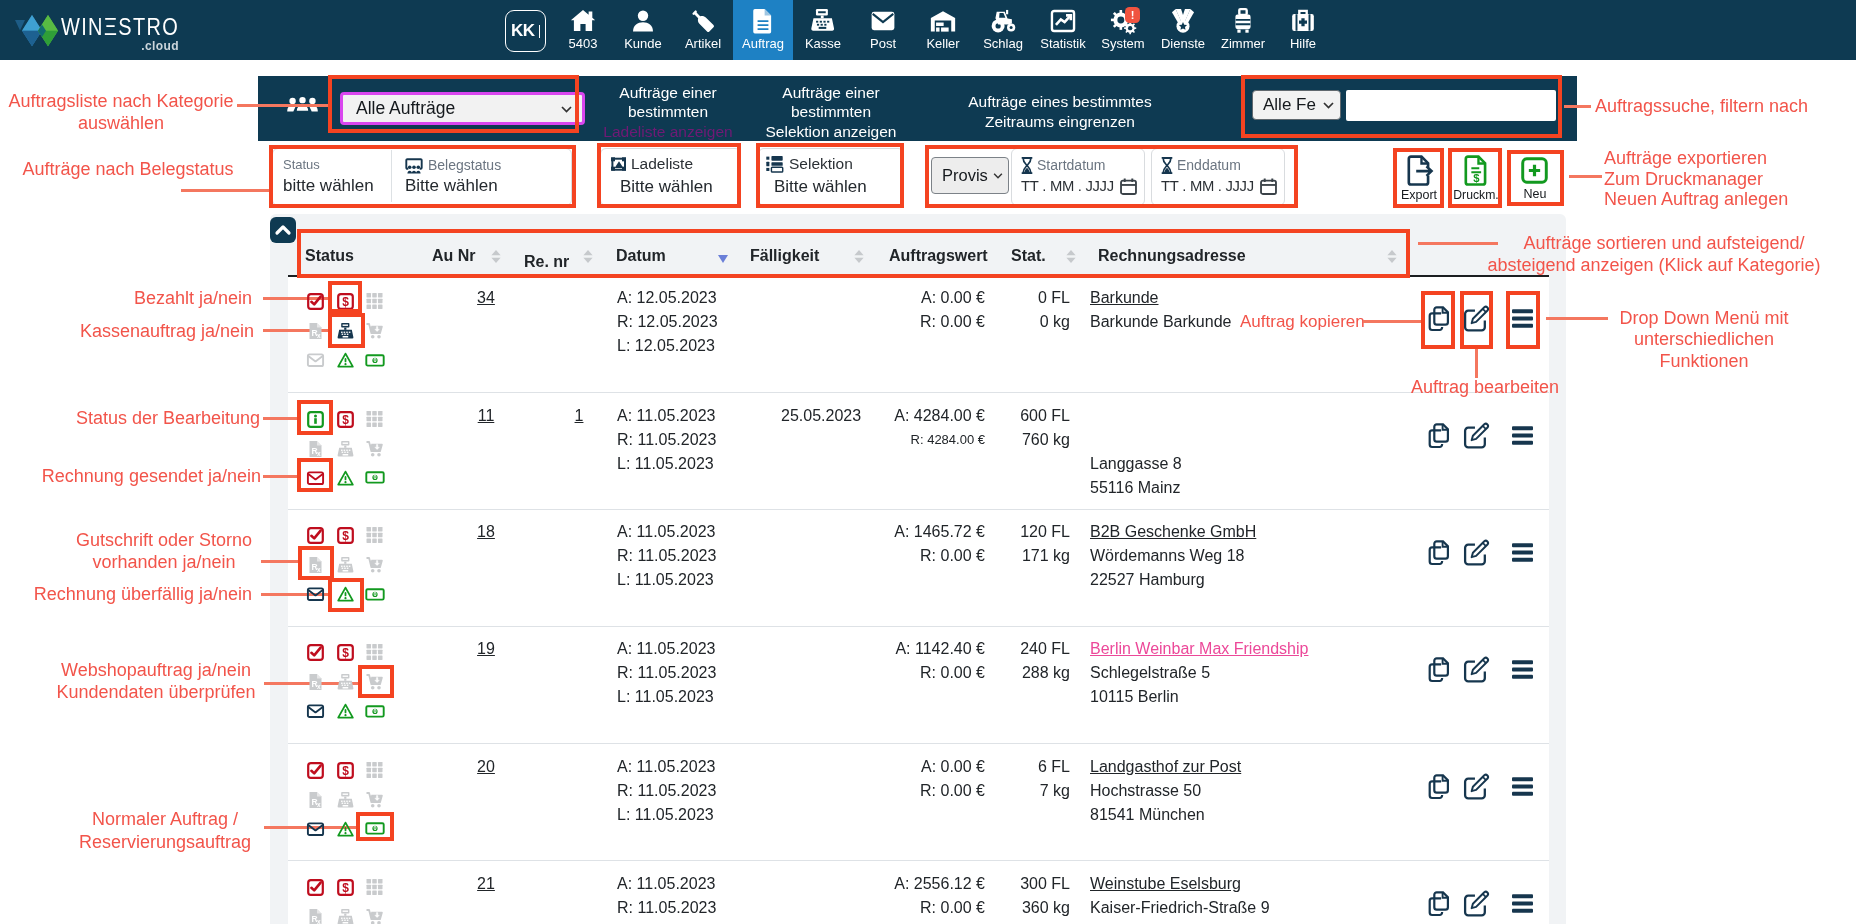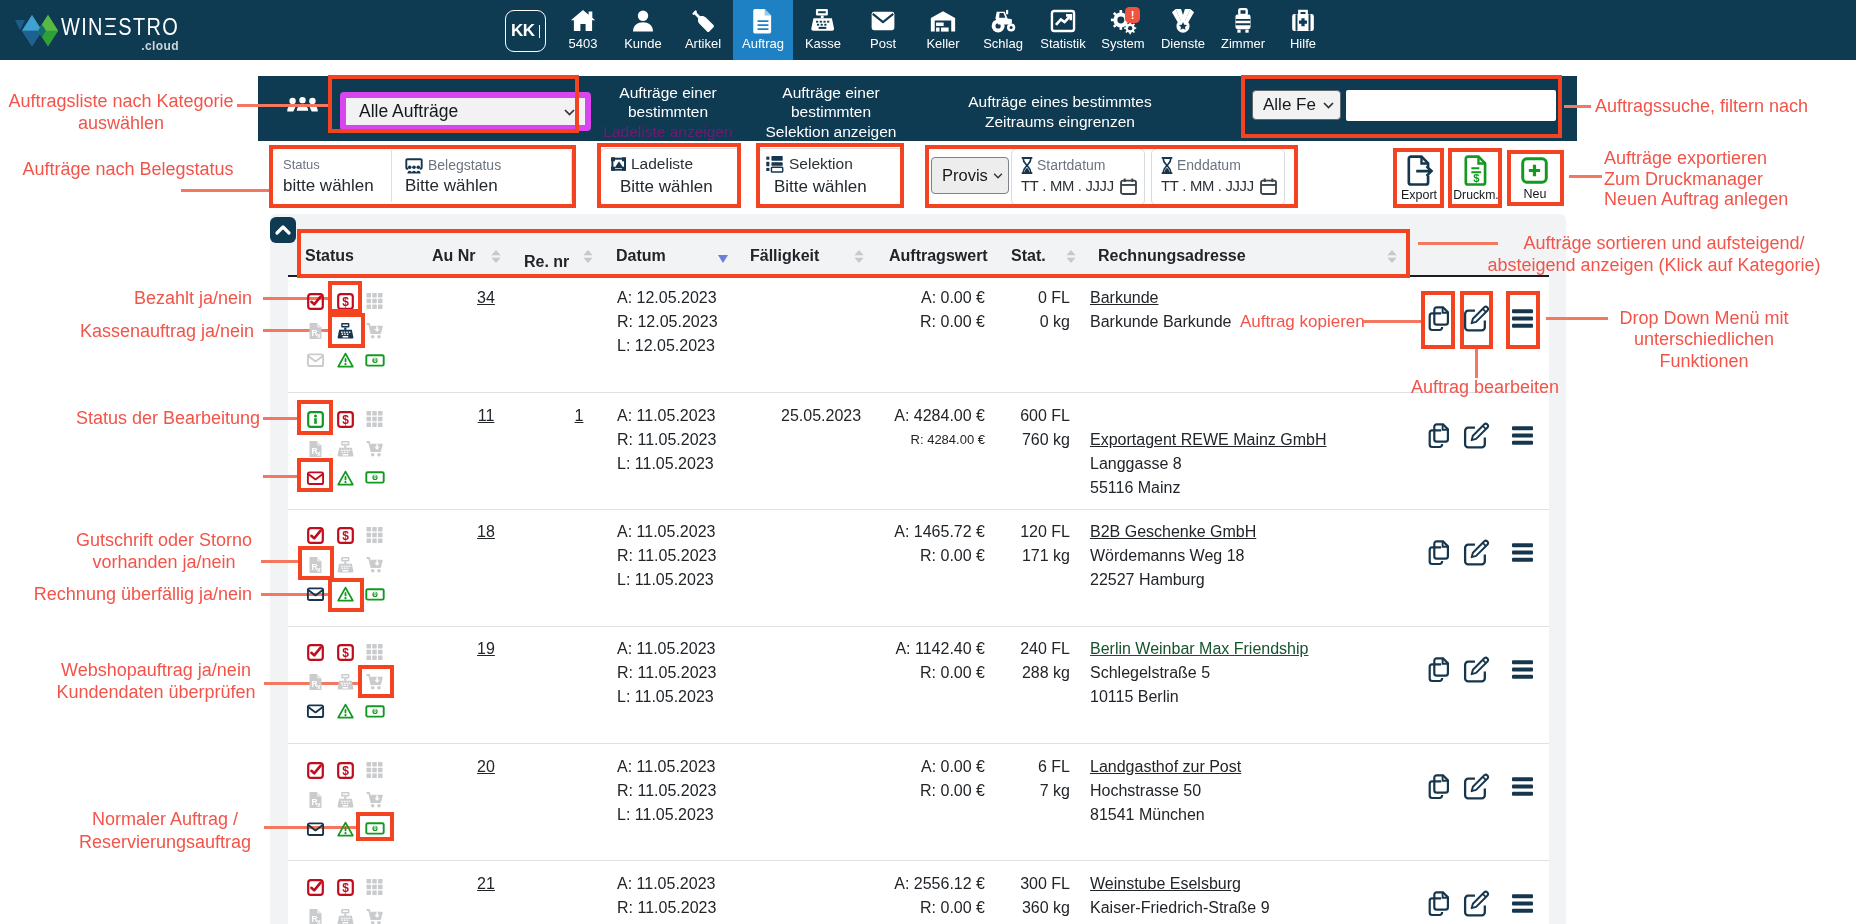--- a/index.html
+++ b/index.html
@@ -149,21 +149,21 @@
 <svg style="position:absolute;left:287px;top:95px;overflow:visible;overflow:visible;" width="31" height="17" viewBox="0 0 30 16.2">
       <g fill="#fff">
         <circle cx="5.4" cy="5.6" r="3.1"></circle>
         <circle cx="24.6" cy="5.6" r="3.1"></circle>
         <path d="M0.2 15.8 c0-4.2 2.4-6.2 5.2-6.2 c1.2 0 2.3 0.35 3.1 1.05 l-2.4 5.15 z"></path>
         <path d="M29.8 15.8 c0-4.2 -2.4-6.2 -5.2-6.2 c-1.2 0 -2.3 0.35 -3.1 1.05 l2.4 5.15 z"></path>
       </g>
       <circle cx="15" cy="4.9" r="3.9" fill="#fff" stroke="#0e3a52" stroke-width="1.6"></circle>
       <path d="M8.6 15.8 c0-4.6 2.9-6.8 6.4-6.8 s6.4 2.2 6.4 6.8 z" fill="#fff" stroke="#0e3a52" stroke-width="1.6"></path>
     </svg>
-<div style="position:absolute;left:340px;top:92px;width:226px;height:27px;background:#f2f2f2;border:6px solid #d946ef;border-radius:4px;font-size:17.5px;color:#15191d;line-height:27px;padding-left:13px;">Alle Aufträge<svg width="11" height="7" viewBox="0 0 11 7" style="position:absolute;right:10px;top:50%;margin-top:-3px;">
+<div style="position:absolute;left:340px;top:92px;width:226px;height:27px;background:#f2f2f2;border:3px solid #d946ef;border-radius:4px;font-size:17.5px;color:#15191d;line-height:27px;padding-left:13px;">Alle Aufträge<svg width="11" height="7" viewBox="0 0 11 7" style="position:absolute;right:10px;top:50%;margin-top:-3px;">
         <path d="M1 1 L5.5 5.6 L10 1" fill="none" stroke="#333" stroke-width="1.7"></path>
       </svg></div>
 <div style="position:absolute;top:76.5px;line-height:31.0px;font-size:15.5px;color:#fff;font-weight:400;white-space:nowrap;left:538.0px;width:260px;text-align:center;">Aufträge einer</div>
 <div style="position:absolute;top:96.0px;line-height:31.0px;font-size:15.5px;color:#fff;font-weight:400;white-space:nowrap;left:538.0px;width:260px;text-align:center;">bestimmten</div>
 <div style="position:absolute;top:115.5px;line-height:31.0px;font-size:15.5px;color:#701a75;font-weight:400;white-space:nowrap;left:538.0px;width:260px;text-align:center;">Ladeliste anzeigen</div>
 <div style="position:absolute;top:76.5px;line-height:31.0px;font-size:15.5px;color:#fff;font-weight:400;white-space:nowrap;left:701.0px;width:260px;text-align:center;">Aufträge einer</div>
 <div style="position:absolute;top:96.0px;line-height:31.0px;font-size:15.5px;color:#fff;font-weight:400;white-space:nowrap;left:701.0px;width:260px;text-align:center;">bestimmten</div>
 <div style="position:absolute;top:115.5px;line-height:31.0px;font-size:15.5px;color:#fff;font-weight:400;white-space:nowrap;left:701.0px;width:260px;text-align:center;">Selektion anzeigen</div>
 <div style="position:absolute;top:86.0px;line-height:31.0px;font-size:15.5px;color:#fff;font-weight:400;white-space:nowrap;left:930.0px;width:260px;text-align:center;">Aufträge eines bestimmtes</div>
 <div style="position:absolute;top:106.0px;line-height:31.0px;font-size:15.5px;color:#fff;font-weight:400;white-space:nowrap;left:930.0px;width:260px;text-align:center;">Zeitraums eingrenzen</div>
@@ -453,21 +453,20 @@
 <div style="position:absolute;top:399.5px;line-height:32px;font-size:16px;color:#212529;font-weight:400;white-space:nowrap;text-decoration:underline;left:466.0px;width:40px;text-align:center;">11</div>
 <div style="position:absolute;top:399.5px;line-height:32px;font-size:16px;color:#212529;font-weight:400;white-space:nowrap;text-decoration:underline;left:569.0px;width:20px;text-align:center;">1</div>
 <div style="position:absolute;top:399.5px;line-height:32px;font-size:16px;color:#212529;font-weight:400;white-space:nowrap;left:617px;">A: 11.05.2023</div>
 <div style="position:absolute;top:423.5px;line-height:32px;font-size:16px;color:#212529;font-weight:400;white-space:nowrap;left:617px;">R: 11.05.2023</div>
 <div style="position:absolute;top:447.5px;line-height:32px;font-size:16px;color:#212529;font-weight:400;white-space:nowrap;left:617px;">L: 11.05.2023</div>
 <div style="position:absolute;top:399.5px;line-height:32px;font-size:16px;color:#212529;font-weight:400;white-space:nowrap;left:781px;">25.05.2023</div>
 <div style="position:absolute;top:399.5px;line-height:32px;font-size:16px;color:#212529;font-weight:400;white-space:nowrap;right:871px;">A: 4284.00 €</div>
 <div style="position:absolute;top:423.5px;line-height:32px;font-size:13px;color:#212529;font-weight:400;white-space:nowrap;right:871px;">R: 4284.00 €</div>
 <div style="position:absolute;top:399.5px;line-height:32px;font-size:16px;color:#212529;font-weight:400;white-space:nowrap;right:786px;">600 FL</div>
 <div style="position:absolute;top:423.5px;line-height:32px;font-size:16px;color:#212529;font-weight:400;white-space:nowrap;right:786px;">760 kg</div>
-<div style="position:absolute;top:423.5px;line-height:32px;font-size:16px;color:#212529;font-weight:400;white-space:nowrap;text-decoration:underline;left:1090px;">Exportagent REWE Mainz GmbH</div>
 <div style="position:absolute;top:447.5px;line-height:32px;font-size:16px;color:#212529;font-weight:400;white-space:nowrap;left:1090px;">Langgasse 8</div>
 <div style="position:absolute;top:471.5px;line-height:32px;font-size:16px;color:#212529;font-weight:400;white-space:nowrap;left:1090px;">55116 Mainz</div>
 <svg style="position:absolute;left:1425.0px;top:423.0px;overflow:visible;z-index:2;" width="25" height="25" viewBox="0 0 24 25">
       <path d="M15.6 7.4 h-9 a2.4 2.4 0 0 0 -2.4 2.4 v11.8 a2.4 2.4 0 0 0 2.4 2.4 h7.6 a2.4 2.4 0 0 0 2.4 -2.4 v-0.6" fill="none" stroke="#16364e" stroke-width="2.2"></path>
       <path d="M11.2 18.6 a2.4 2.4 0 0 1 -2.4 -2.4 v-12.4 a2.4 2.4 0 0 1 2.4 -2.4 h6.3 l4.9 4.9 v9.9 a2.4 2.4 0 0 1 -2.4 2.4 z" fill="none" stroke="#16364e" stroke-width="2.2"></path>
       <path d="M17.1 1.8 v4.9 h5" fill="none" stroke="#16364e" stroke-width="1.9"></path>
     </svg>
 <svg style="position:absolute;left:1462px;top:422.0px;overflow:visible;z-index:2;" width="28" height="27" viewBox="0 0 27 26">
       <path d="M22 15 v6.5 a3 3 0 0 1 -3 3 h-13 a3 3 0 0 1 -3 -3 v-13 a3 3 0 0 1 3 -3 h6.5" fill="none" stroke="#16364e" stroke-width="2.2"></path>
       <path d="M10.5 13.2 L21.5 2.2 a 2.2 2.2 0 0 1 3.1 3.1 L13.6 16.3 l-4.3 1.2 z" fill="none" stroke="#16364e" stroke-width="1.9" stroke-linejoin="round"></path>
@@ -629,21 +628,21 @@
       <text x="9.5" y="10.3" font-family="Liberation Sans" font-size="5.5" font-weight="bold" fill="#fff" text-anchor="middle">0</text>
     </svg>
 <div style="position:absolute;top:633px;line-height:32px;font-size:16px;color:#212529;font-weight:400;white-space:nowrap;text-decoration:underline;left:466.0px;width:40px;text-align:center;">19</div>
 <div style="position:absolute;top:633px;line-height:32px;font-size:16px;color:#212529;font-weight:400;white-space:nowrap;left:617px;">A: 11.05.2023</div>
 <div style="position:absolute;top:657px;line-height:32px;font-size:16px;color:#212529;font-weight:400;white-space:nowrap;left:617px;">R: 11.05.2023</div>
 <div style="position:absolute;top:681px;line-height:32px;font-size:16px;color:#212529;font-weight:400;white-space:nowrap;left:617px;">L: 11.05.2023</div>
 <div style="position:absolute;top:633px;line-height:32px;font-size:16px;color:#212529;font-weight:400;white-space:nowrap;right:871px;">A: 1142.40 €</div>
 <div style="position:absolute;top:657px;line-height:32px;font-size:16px;color:#212529;font-weight:400;white-space:nowrap;right:871px;">R: 0.00 €</div>
 <div style="position:absolute;top:633px;line-height:32px;font-size:16px;color:#212529;font-weight:400;white-space:nowrap;right:786px;">240 FL</div>
 <div style="position:absolute;top:657px;line-height:32px;font-size:16px;color:#212529;font-weight:400;white-space:nowrap;right:786px;">288 kg</div>
-<div style="position:absolute;top:633px;line-height:32px;font-size:16px;color:#14532d;font-weight:400;white-space:nowrap;text-decoration:underline;left:1090px;text-align:right;">Berlin Weinbar Max Friendship</div>
+<div style="position:absolute;top:633px;line-height:32px;font-size:16px;color:#ec4899;font-weight:400;white-space:nowrap;text-decoration:underline;left:1090px;text-align:right;">Berlin Weinbar Max Friendship</div>
 <div style="position:absolute;top:657px;line-height:32px;font-size:16px;color:#212529;font-weight:400;white-space:nowrap;left:1090px;">Schlegelstraße 5</div>
 <div style="position:absolute;top:681px;line-height:32px;font-size:16px;color:#212529;font-weight:400;white-space:nowrap;left:1090px;">10115 Berlin</div>
 <svg style="position:absolute;left:1425.0px;top:656.5px;overflow:visible;z-index:2;" width="25" height="25" viewBox="0 0 24 25">
       <path d="M15.6 7.4 h-9 a2.4 2.4 0 0 0 -2.4 2.4 v11.8 a2.4 2.4 0 0 0 2.4 2.4 h7.6 a2.4 2.4 0 0 0 2.4 -2.4 v-0.6" fill="none" stroke="#16364e" stroke-width="2.2"></path>
       <path d="M11.2 18.6 a2.4 2.4 0 0 1 -2.4 -2.4 v-12.4 a2.4 2.4 0 0 1 2.4 -2.4 h6.3 l4.9 4.9 v9.9 a2.4 2.4 0 0 1 -2.4 2.4 z" fill="none" stroke="#16364e" stroke-width="2.2"></path>
       <path d="M17.1 1.8 v4.9 h5" fill="none" stroke="#16364e" stroke-width="1.9"></path>
     </svg>
 <svg style="position:absolute;left:1462px;top:655.5px;overflow:visible;z-index:2;" width="28" height="27" viewBox="0 0 27 26">
       <path d="M22 15 v6.5 a3 3 0 0 1 -3 3 h-13 a3 3 0 0 1 -3 -3 v-13 a3 3 0 0 1 3 -3 h6.5" fill="none" stroke="#16364e" stroke-width="2.2"></path>
       <path d="M10.5 13.2 L21.5 2.2 a 2.2 2.2 0 0 1 3.1 3.1 L13.6 16.3 l-4.3 1.2 z" fill="none" stroke="#16364e" stroke-width="1.9" stroke-linejoin="round"></path>
@@ -850,20 +849,21 @@
 <div class="annline" style="left:1418px;top:241.5px;width:80px;"></div>
 <div class="annline" style="left:1546px;top:317.0px;width:62px;"></div>
 <div class="annline" style="left:1363px;top:320.0px;width:58px;"></div>
 <div class="annvline" style="left:1474.5px;top:349px;height:29px;"></div>
 <div style="position:absolute;top:83px;line-height:36px;font-size:18px;color:#f2544a;font-weight:400;white-space:nowrap;left:-9.0px;width:260px;text-align:center;">Auftragsliste nach Kategorie</div>
 <div style="position:absolute;top:104.5px;line-height:36px;font-size:18px;color:#f2544a;font-weight:400;white-space:nowrap;left:-9.0px;width:260px;text-align:center;">auswählen</div>
 <div style="position:absolute;top:151px;line-height:36px;font-size:18px;color:#f2544a;font-weight:400;white-space:nowrap;left:8.0px;width:240px;text-align:center;">Aufträge nach Belegstatus</div>
 <div style="position:absolute;top:280px;line-height:36px;font-size:18px;color:#f2544a;font-weight:400;white-space:nowrap;right:1604px;">Bezahlt ja/nein</div>
 <div style="position:absolute;top:312.5px;line-height:36px;font-size:18px;color:#f2544a;font-weight:400;white-space:nowrap;right:1602px;">Kassenauftrag ja/nein</div>
 <div style="position:absolute;top:400px;line-height:36px;font-size:18px;color:#f2544a;font-weight:400;white-space:nowrap;right:1596px;">Status der Bearbeitung</div>
+<div style="position:absolute;top:458px;line-height:36px;font-size:18px;color:#f2544a;font-weight:400;white-space:nowrap;right:1595px;">Rechnung gesendet ja/nein</div>
 <div style="position:absolute;top:522px;line-height:36px;font-size:18px;color:#f2544a;font-weight:400;white-space:nowrap;left:54.0px;width:220px;text-align:center;">Gutschrift oder Storno</div>
 <div style="position:absolute;top:543.5px;line-height:36px;font-size:18px;color:#f2544a;font-weight:400;white-space:nowrap;left:54.0px;width:220px;text-align:center;">vorhanden ja/nein</div>
 <div style="position:absolute;top:575.5px;line-height:36px;font-size:18px;color:#f2544a;font-weight:400;white-space:nowrap;right:1604px;">Rechnung überfällig ja/nein</div>
 <div style="position:absolute;top:652px;line-height:36px;font-size:18px;color:#f2544a;font-weight:400;white-space:nowrap;left:36.0px;width:240px;text-align:center;">Webshopauftrag ja/nein</div>
 <div style="position:absolute;top:673.5px;line-height:36px;font-size:18px;color:#f2544a;font-weight:400;white-space:nowrap;left:36.0px;width:240px;text-align:center;">Kundendaten überprüfen</div>
 <div style="position:absolute;top:801px;line-height:36px;font-size:18px;color:#f2544a;font-weight:400;white-space:nowrap;left:55.0px;width:220px;text-align:center;">Normaler Auftrag /</div>
 <div style="position:absolute;top:823.5px;line-height:36px;font-size:18px;color:#f2544a;font-weight:400;white-space:nowrap;left:55.0px;width:220px;text-align:center;">Reservierungsauftrag</div>
 <div style="position:absolute;top:88px;line-height:36px;font-size:18px;color:#f2544a;font-weight:400;white-space:nowrap;left:1595px;">Auftragssuche, filtern nach</div>
 <div style="position:absolute;top:140px;line-height:36px;font-size:18px;color:#f2544a;font-weight:400;white-space:nowrap;left:1604px;">Aufträge exportieren</div>
 <div style="position:absolute;top:160.5px;line-height:36px;font-size:18px;color:#f2544a;font-weight:400;white-space:nowrap;left:1604px;">Zum Druckmanager</div>

